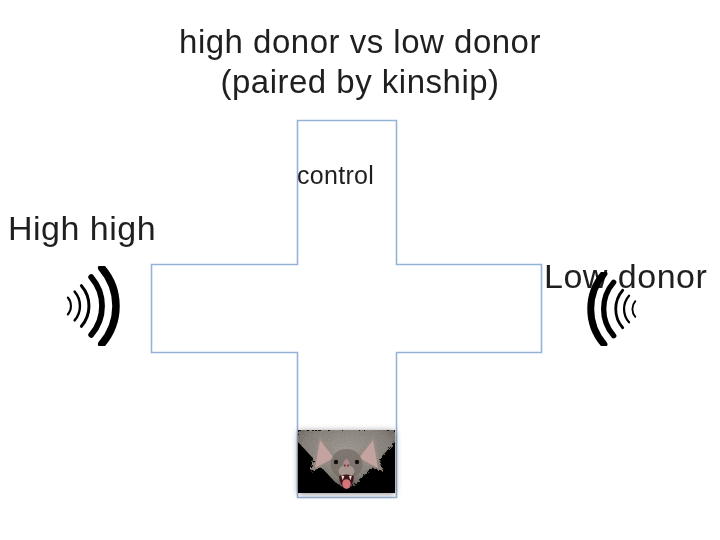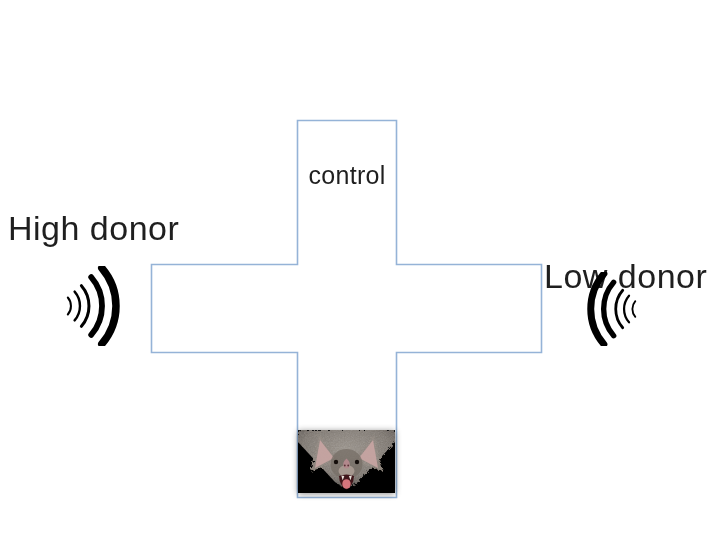--- a/index.html
+++ b/index.html
@@ -15,21 +15,20 @@
   #title {
     left: 0; top: 22px; width: 720px;
     text-align: center;
     font-size: 33px; line-height: 40px;
     font-weight: 300; letter-spacing: 0.5px;
     color: #1f1f1f;
   }
   #maze-svg { left: 0; top: 0; width: 720px; height: 540px; pointer-events: none; }
   #control-label {
     left: 297px; top: 160px; width: 100px;
-    text-align: center;
     font-size: 25px; line-height: 30px;
     font-weight: 300; letter-spacing: 0.3px;
   }
   #high-donor-label {
     left: 8px; top: 208px;
     font-size: 34px; line-height: 40px;
     font-weight: 300; letter-spacing: 0.5px;
   }
   #low-donor-label {
     left: 544px; top: 216px;
@@ -43,24 +42,28 @@
 </style>
 </head>
 <body>
 
 <div id="slide">
 
   <svg id="maze-svg" class="abs" viewBox="0 0 720 540" xmlns="http://www.w3.org/2000/svg">
     <path d="M297.5,120.5 H396.5 V264.5 H541.5 V352.5 H396.5 V497.5 H297.5 V352.5 H151.5 V264.5 H297.5 Z" fill="#ffffff" stroke-width="1.6" stroke="#95b3d7"></path>
   </svg>
 
+  <div id="title" class="abs">
+    <div>high donor vs low donor</div>
+    <div>(paired by kinship)</div>
+  </div>
 
   <div id="control-label" class="abs">control</div>
 
-  <div id="high-donor-label" class="abs">High donor</div>
+  <div id="high-donor-label" class="abs">High high</div>
   <div id="low-donor-label" class="abs">Low donor</div>
 
   <svg id="wave-left" class="abs" viewBox="0 0 70 80" xmlns="http://www.w3.org/2000/svg">
     <g fill="none" stroke-linecap="round" stroke="#000000">
       <path d="M9.8,31.5 A13,13 0 0 1 9.8,48.5" stroke-width="2"></path>
       <path d="M16.6,25.6 A22,22 0 0 1 16.6,54.4" stroke-width="2.4"></path>
       <path d="M23.4,19.7 A31,31 0 0 1 23.4,60.3" stroke-width="3"></path>
       <path d="M33.2,11.1 A44,44 0 0 1 33.2,68.9" stroke-width="5.8"></path>
       <path d="M43.8,2.0  A58,58 0 0 1 43.8,78.0" stroke-width="7.5"></path>
     </g>

